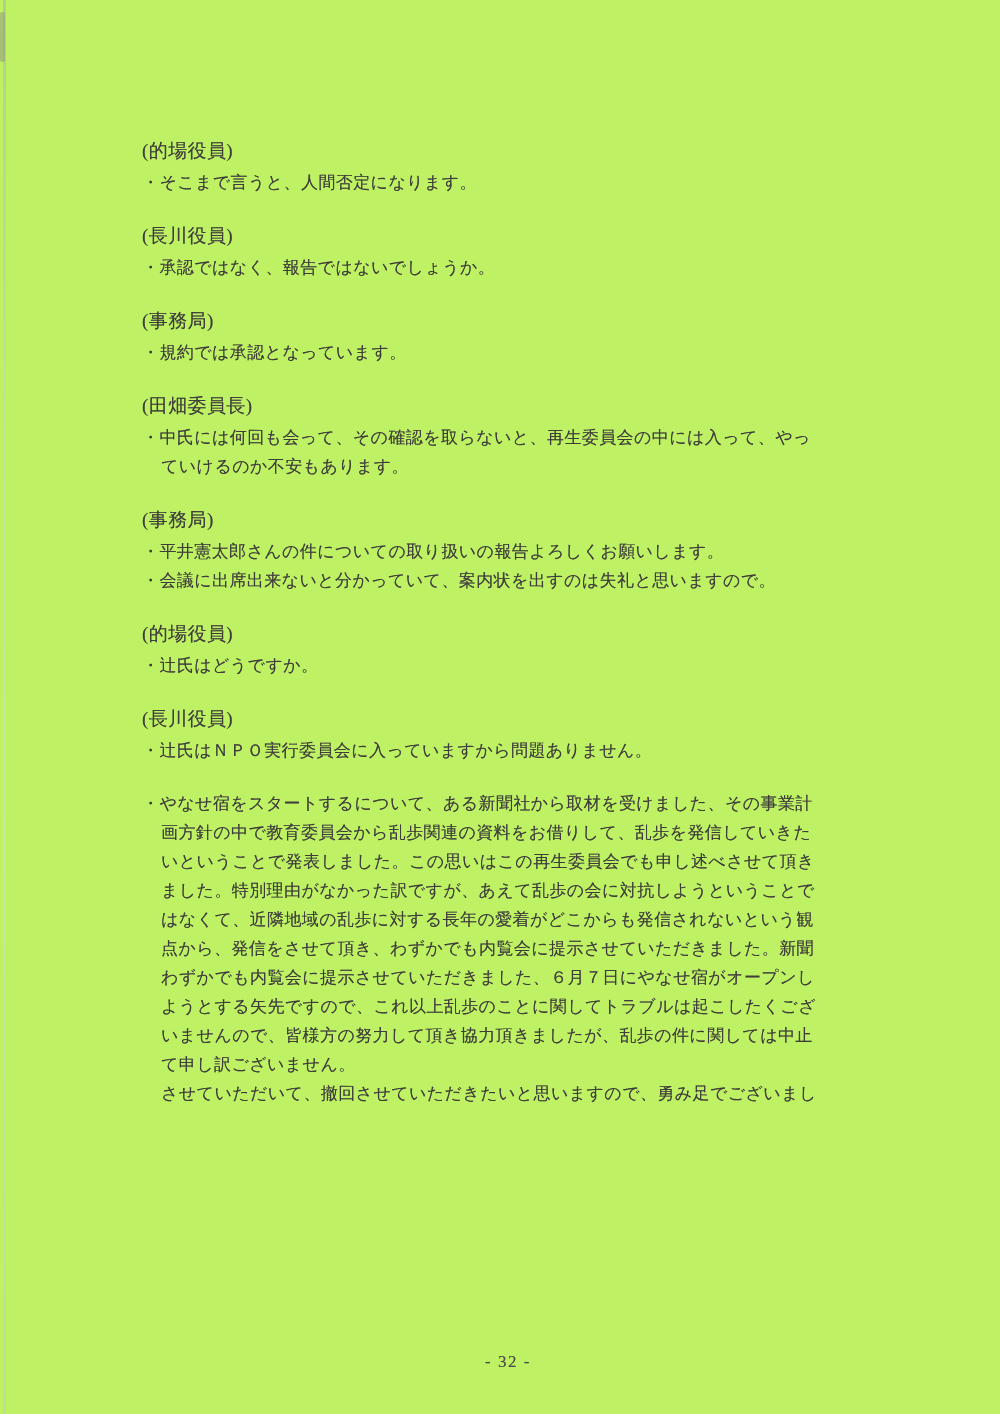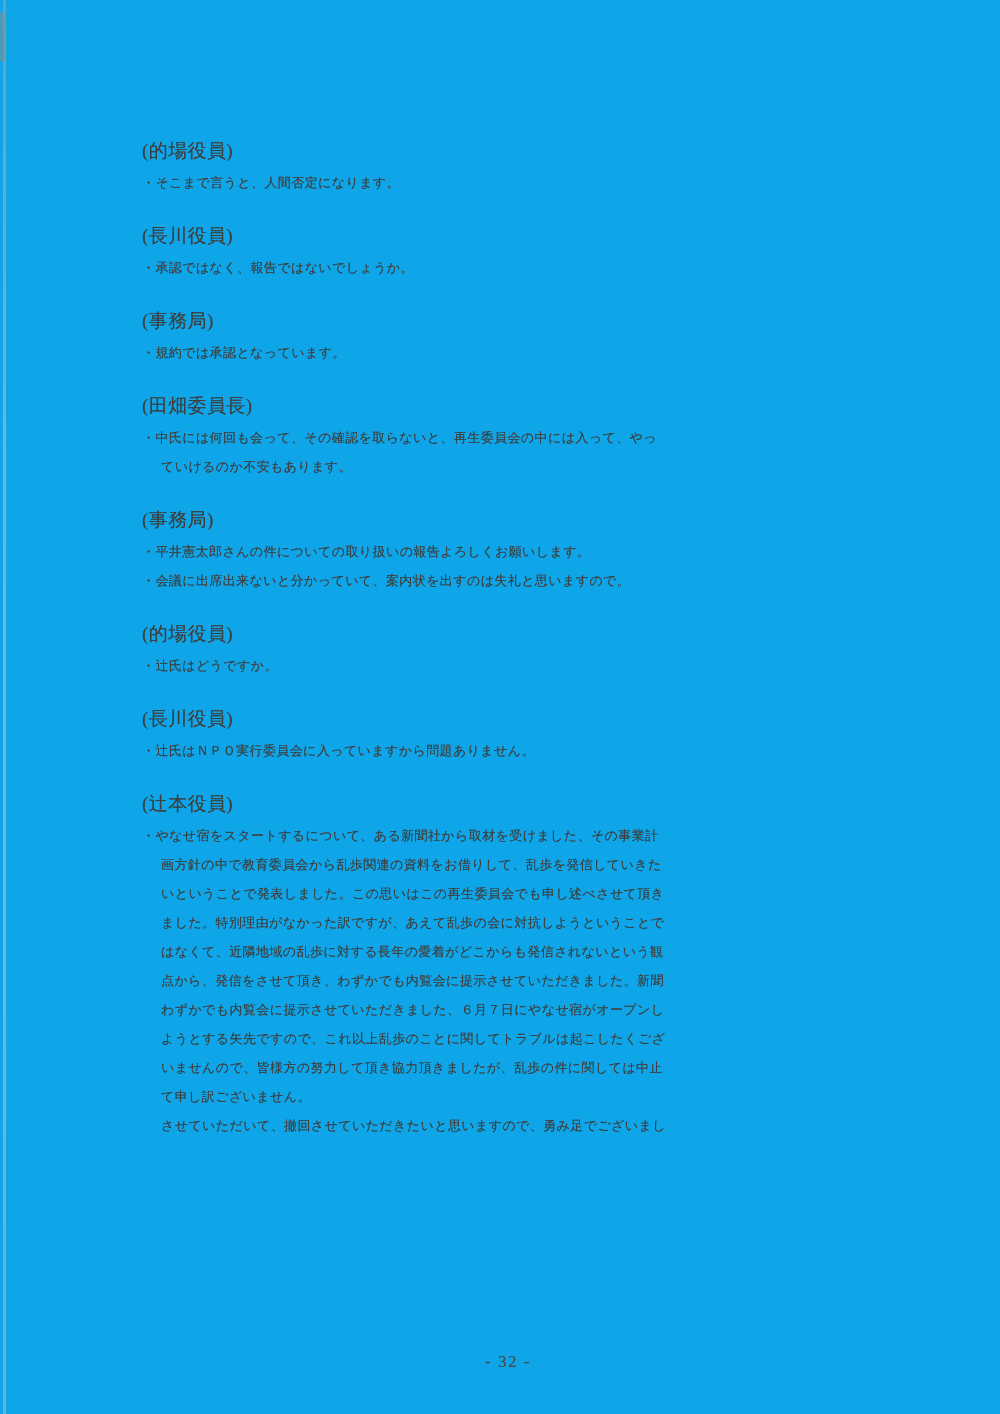--- a/index.html
+++ b/index.html
@@ -1,21 +1,21 @@
 <!DOCTYPE html>
 <html lang="ja"><head>
 <meta charset="utf-8">
 <style>
   html, body { margin: 0; padding: 0; background: #e8e8e6; }
   .page {
     position: relative;
     width: 1000px;
     height: 1414px;
     margin: 0 auto;
-    background: #0ea5e9;
+    background: #bef264;
     overflow: hidden;
     font-family: "Liberation Serif", "DejaVu Serif", serif;
     color: #3e3d3a;
   }
   
   .scan-edge {
     position: absolute;
     left: 3px; top: 0;
     width: 3px; height: 100%;
     background: linear-gradient(to bottom, #a9a9a4 0%, #cfcfca 30%, #d8d8d3 60%, #c5c5c0 100%);
@@ -37,21 +37,21 @@
   }
   .section { margin-bottom: 24px; }
   .speaker {
     font-size: 19px;
     line-height: 29px;
     margin-bottom: 3px;
     letter-spacing: 0.4px;
     text-shadow: 0 0 0.5px rgba(70,70,66,0.55);
   }
   .line {
-    font-size: 13px;
+    font-size: 17px;
     line-height: 29px;
     letter-spacing: 0.4px;
     white-space: nowrap;
     text-shadow: 0 0 0.5px rgba(70,70,66,0.55);
   }
   .cont { padding-left: 19px; }
   .heading {
     font-family: "Liberation Sans", "DejaVu Sans", sans-serif;
     font-weight: 700;
     font-size: 22px;
@@ -114,21 +114,20 @@
       <div class="line">・辻氏はどうですか。</div>
     </div>
 
     <div class="section">
       <div class="speaker">(長川役員)</div>
       <div class="line">・辻氏はＮＰＯ実行委員会に入っていますから問題ありません。</div>
     </div>
 
 
     <div class="section">
-      <div class="speaker">(辻本役員)</div>
       <div class="line">・やなせ宿をスタートするについて、ある新聞社から取材を受けました、その事業計</div>
       <div class="line cont">画方針の中で教育委員会から乱歩関連の資料をお借りして、乱歩を発信していきた</div>
       <div class="line cont">いということで発表しました。この思いはこの再生委員会でも申し述べさせて頂き</div>
       <div class="line cont">ました。特別理由がなかった訳ですが、あえて乱歩の会に対抗しようということで</div>
       <div class="line cont">はなくて、近隣地域の乱歩に対する長年の愛着がどこからも発信されないという観</div>
       <div class="line cont">点から、発信をさせて頂き、わずかでも内覧会に提示させていただきました。新聞</div>
       <div class="line cont">わずかでも内覧会に提示させていただきました、６月７日にやなせ宿がオープンし</div>
       <div class="line cont">ようとする矢先ですので、これ以上乱歩のことに関してトラブルは起こしたくござ</div>
       <div class="line cont">いませんので、皆様方の努力して頂き協力頂きましたが、乱歩の件に関しては中止</div>
       <div class="line cont">て申し訳ございません。</div>

